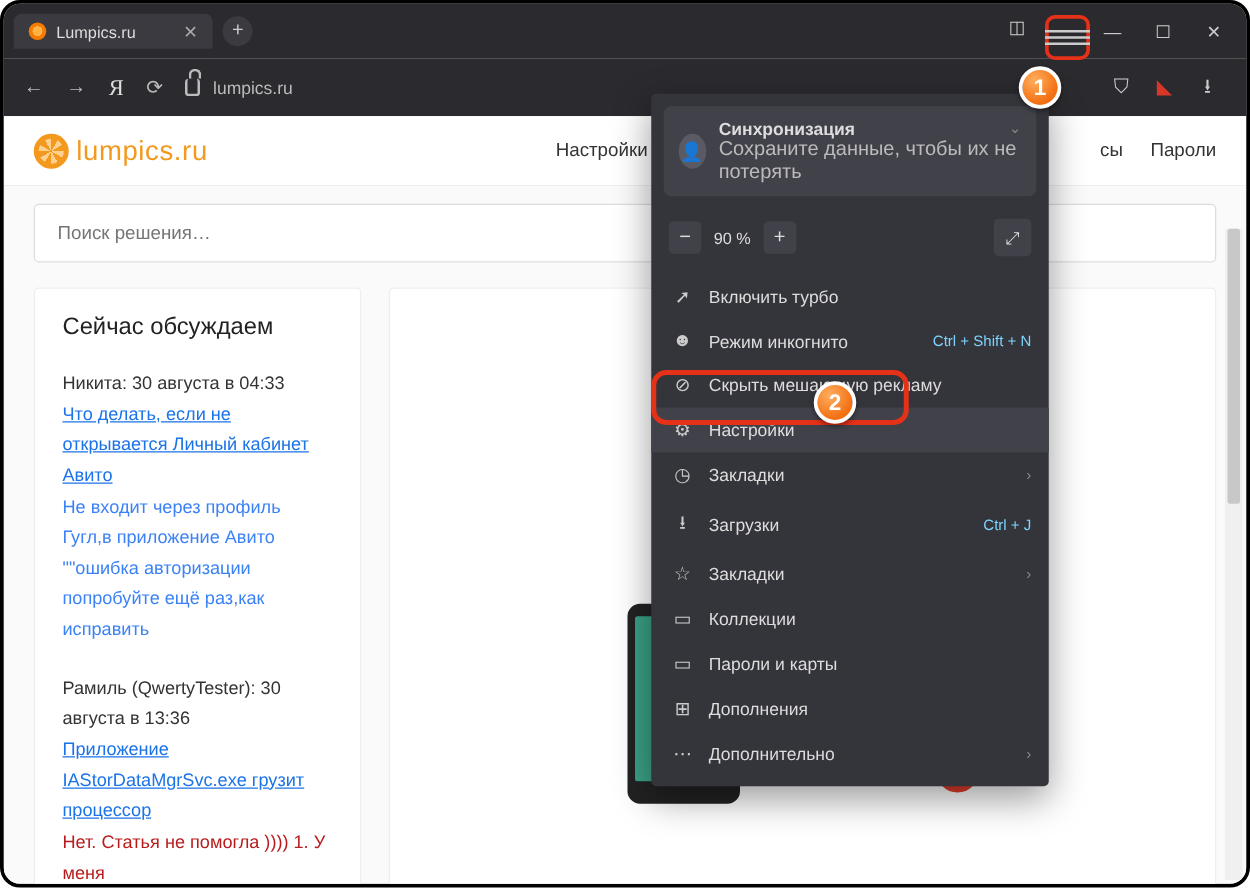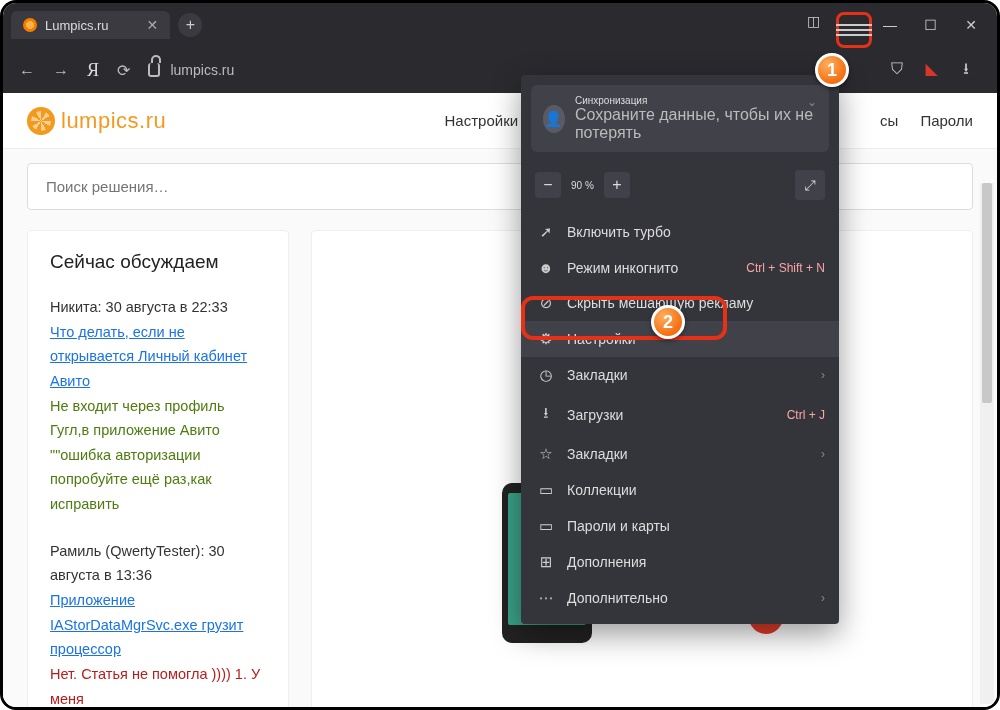--- a/index.html
+++ b/index.html
@@ -38,50 +38,50 @@
 .nav { flex: 1; display: flex; justify-content: flex-end; gap: 22px; font-size: 15px; color: #333; }
 .search-wrap { padding: 14px 24px 20px; background: #fafafa; }
 .search { width: 100%; padding: 14px 18px; border: 1px solid #ddd; border-radius: 4px; font-size: 15px; color: #999; background: #fff; }
 .columns { display: flex; gap: 22px; padding: 0 24px; }
 .card { background: #fff; border: 1px solid #eee; border-radius: 4px; padding: 20px 22px; }
 .sidebar { width: 262px; }
 .sidebar h2 { font-size: 19px; font-weight: 400; color: #222; margin-bottom: 22px; }
 .post { margin-bottom: 22px; font-size: 14.5px; line-height: 1.7; color: #444; }
 .post .meta { color: #333; }
 .post a { color: #1a73e8; text-decoration: underline; }
-.post .body { color: #4d7c0f; }
+.post .body { color: #3b82f6; }
 .post .faded { color: #b91c1c; }
 .main { flex: 1; min-height: 420px; display: flex; flex-direction: column; align-items: center; padding-top: 30px; }
 .article-icon { width: 90px; height: 90px; position: relative; margin-bottom: 24px; }
 .article-icon .circle { position: absolute; inset: 6px; border: 3px solid #ccc; border-radius: 50%; }
 .article-icon .slash { position: absolute; width: 14px; height: 90px; background: #e23c2a; transform: rotate(35deg); left: 38px; top: 0; border-radius: 6px; }
 .article-title { color: #1a73e8; font-size: 16px; text-align: center; line-height: 1.5; }
 .thumbs { display: flex; gap: 60px; margin-top: 60px; }
 .phone { width: 90px; height: 160px; background: #222; border-radius: 10px; padding: 10px 6px 18px; }
 .phone-screen { width: 100%; height: 100%; background: #3aa087; border-radius: 2px; position: relative; overflow: hidden; }
 .phone-screen:after { content: ""; position: absolute; left: 18px; top: 38px; width: 42px; height: 42px; border-radius: 50%; background: #fff; border: 4px solid #f39a1e; }
 .opera { width: 130px; height: 150px; position: relative; }
 .opera-ring { width: 120px; height: 140px; border: 26px solid #e23c2a; border-radius: 50%; }
 .opera-badge { position: absolute; right: -6px; bottom: -6px; width: 44px; height: 44px; border-radius: 50%; background: #e23c2a; border: 5px solid #fff; }
 
 
 .menu { position: absolute; top: 72px; left: 518px; width: 318px; background: #34343b; border-radius: 4px; box-shadow: 0 10px 30px rgba(0,0,0,.4); color: #ddd; font-size: 14px; padding-bottom: 8px; z-index: 20; }
 .sync-box { margin: 10px; padding: 10px 12px; background: #41414a; border-radius: 6px; display: flex; align-items: center; gap: 10px; position: relative; }
 .avatar { width: 28px; height: 28px; border-radius: 50%; background: #5a5a64; display: flex; align-items: center; justify-content: center; color: #ccc; font-size: 15px; }
-.sync-text .t1 { font-weight: normal; font-size: 10px; }
+.sync-text .t1 { font-weight: bold; font-size: 14px; }
 .sync-text .t2 { font-size: 16px; color: #bbb; }
 .sync-chevron { position: absolute; right: 12px; top: 10px; color: #888; font-size: 12px; }
 .zoom-row { display: flex; align-items: center; gap: 10px; padding: 8px 14px 14px; }
 .zoom-btn { width: 26px; height: 26px; background: #41414a; border-radius: 4px; display: flex; align-items: center; justify-content: center; color: #ddd; font-size: 16px; }
-.zoom-val { color: #ddd; font-size: 10px; }
+.zoom-val { color: #ddd; font-size: 13px; }
 .zoom-spacer { flex: 1; }
 .fullscreen { width: 30px; height: 30px; background: #41414a; border-radius: 4px; display: flex; align-items: center; justify-content: center; color: #ddd; }
 .menu-item { display: flex; align-items: center; gap: 12px; padding: 9px 16px; cursor: pointer; position: relative; }
 .menu-item .mi-icon { width: 18px; display: flex; justify-content: center; color: #ccc; font-size: 15px; }
-.menu-item .shortcut { position: absolute; right: 14px; color: #fca5a5; font-size: 12px; }
+.menu-item .shortcut { position: absolute; right: 14px; color: #7dd3fc; font-size: 12px; }
 .menu-item .chev { position: absolute; right: 14px; color: #888; font-size: 12px; }
 .settings-hl { position: absolute; left: 518px; top: 293px; width: 206px; height: 44px; border: 4px solid #e53118; border-radius: 12px; z-index: 25; pointer-events: none; }
 
 
 .badge { position: absolute; width: 34px; height: 34px; border-radius: 50%; background: radial-gradient(circle at 35% 30%, #ffae5e, #f36f12 70%); border: 3px solid #fff; box-shadow: 0 2px 4px rgba(0,0,0,.4); color: #fff; font-weight: bold; font-size: 18px; display: flex; align-items: center; justify-content: center; z-index: 30; }
 .badge1 { top: 50px; left: 812px; }
 .badge2 { top: 302px; left: 648px; }
 
 .scrollbar { position: absolute; right: 3px; top: 90px; bottom: 3px; width: 14px; background: #f0f0f0; }
 .scrollbar-thumb { position: absolute; left: 2px; right: 2px; top: 0; height: 220px; background: #c8c8c8; border-radius: 2px; }
@@ -143,21 +143,21 @@
       <span>Пароли</span>
     </div>
   </div>
   <div class="search-wrap">
     <input class="search" placeholder="Поиск решения…" style="">
   </div>
   <div class="columns">
     <div class="card sidebar">
       <h2>Сейчас обсуждаем</h2>
       <div class="post">
-        <div class="meta">Никита: 30 августа в 22:33</div>
+        <div class="meta">Никита: 30 августа в 04:33</div>
         <a href="#">Что делать, если не открывается Личный кабинет Авито</a>
         <div class="body">Не входит через профиль Гугл,в приложение Авито ""ошибка авторизации попробуйте ещё раз,как исправить</div>
       </div>
       <div class="post">
         <div class="meta">Рамиль (QwertyTester): 30 августа в 13:36</div>
         <a href="#">Приложение IAStorDataMgrSvc.exe грузит процессор</a>
         <div class="faded">Нет. Статья не помогла )))) 1. У меня</div>
       </div>
     </div>
     <div class="card main">

